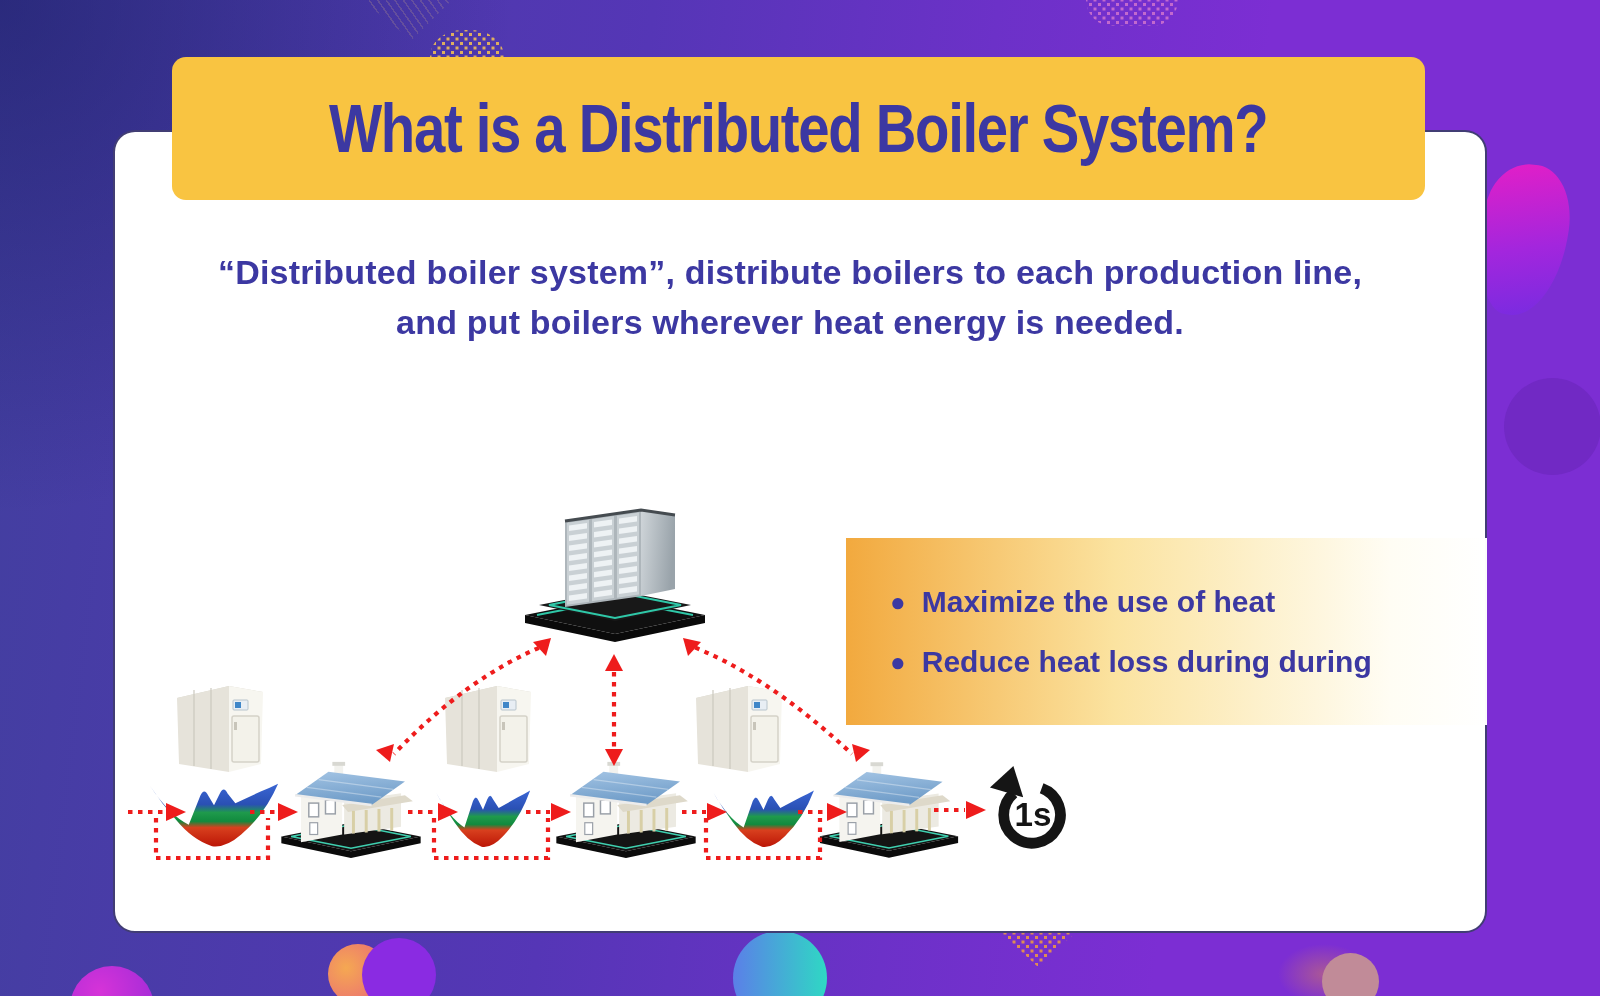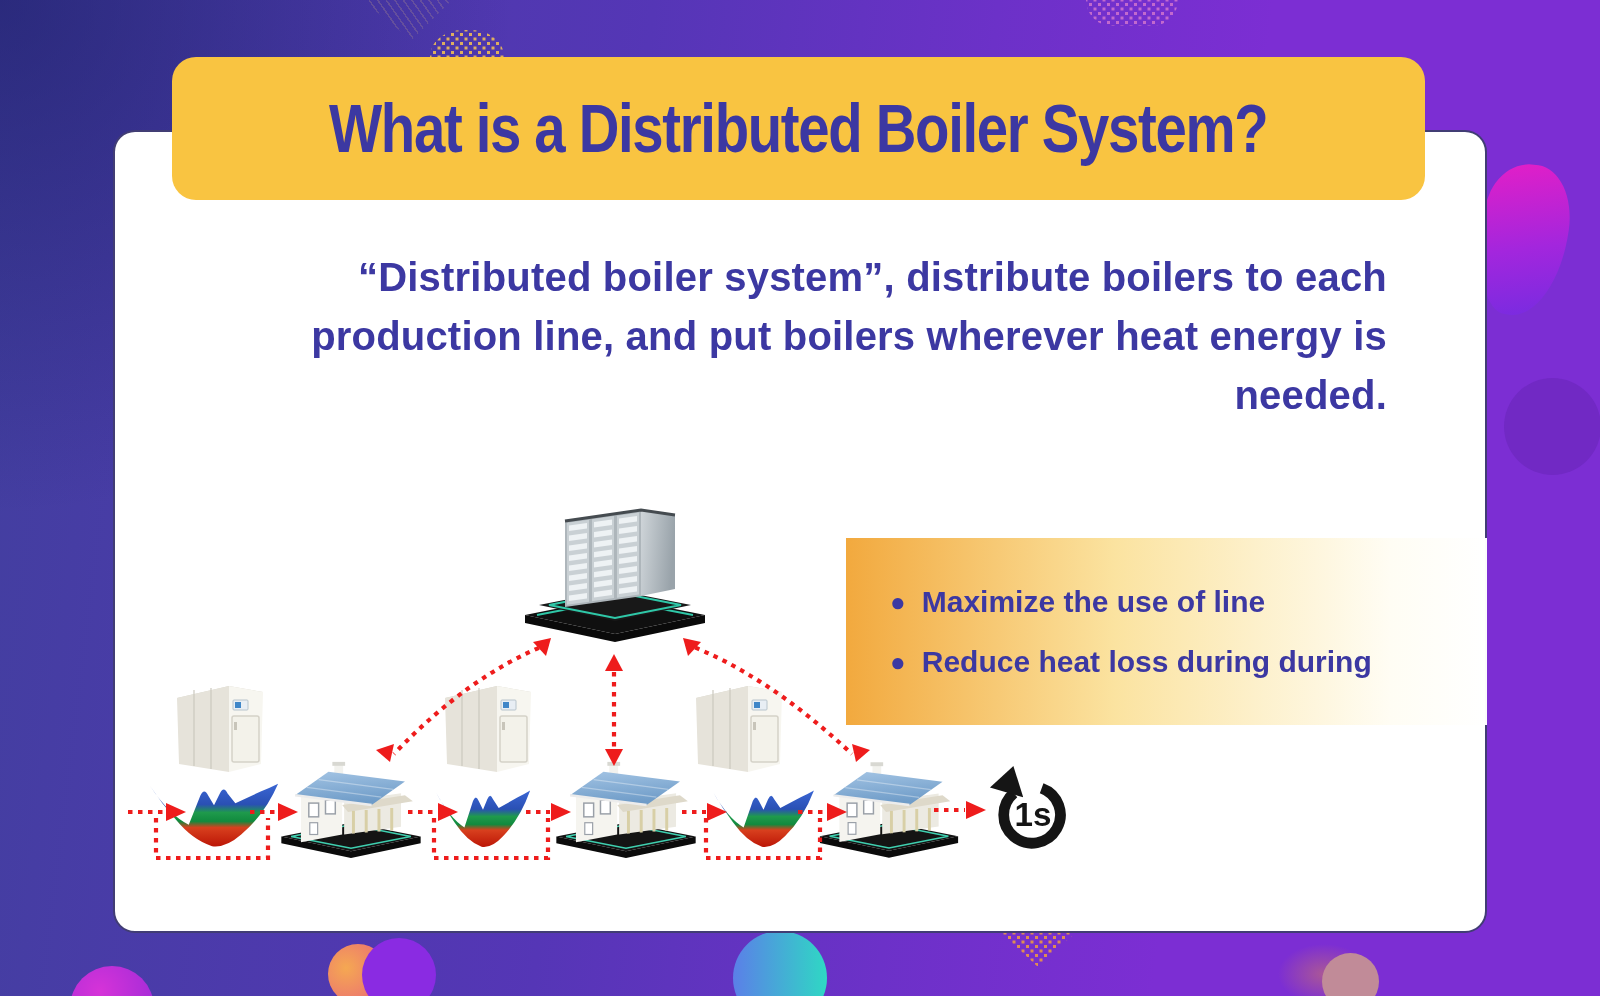--- a/index.html
+++ b/index.html
@@ -39,25 +39,25 @@
   .circle-magenta{left:70px;top:966px;width:84px;height:84px;border-radius:50%;z-index:1;
     background:radial-gradient(circle at 35% 30%,#d633d8,#9229d8)}
   .blob-orange{left:328px;top:944px;width:60px;height:60px;border-radius:50%;z-index:1;
     background:radial-gradient(circle at 30% 40%,#f5a852,#e8607c)}
   .blob-purple{left:362px;top:938px;width:74px;height:74px;border-radius:50%;background:#8a2be2;z-index:1}
 
   
   .card{left:113px;top:130px;width:1374px;height:803px;background:#fff;border-radius:22px;
     border:2px solid rgba(32,27,92,.85);z-index:2}
   .banner{left:172px;top:57px;width:1253px;height:143px;background:var(--banner);
-    border-radius:24px;z-index:3;display:flex;align-items:center;justify-content:center}
+    border-radius:14px;z-index:3;display:flex;align-items:center;justify-content:center}
   .title{font-size:64px;font-weight:700;letter-spacing:-1.5px;color:var(--ink);
     transform:scaleX(.88) scaleY(1.06);white-space:nowrap}
-  .intro{left:193px;top:248px;width:1194px;text-align:right;z-index:3;
-    font-size:40px;line-height:1.47;font-weight:700;color:var(--ink);letter-spacing:.2px}
+  .intro{left:193px;top:248px;width:1194px;text-align:center;z-index:3;
+    font-size:34px;line-height:1.47;font-weight:700;color:var(--ink);letter-spacing:.2px}
 
   
   .benefits{left:846px;top:538px;width:641px;height:187px;z-index:3;
     background:linear-gradient(to right,var(--box-start) 0%,var(--box-mid) 42%,var(--box-end) 85%,rgba(255,255,255,.98) 100%);
     display:flex;flex-direction:column;justify-content:center;gap:26px;padding-left:44px}
   .benefit{display:flex;align-items:center;gap:16px;font-size:30px;font-weight:700;color:var(--ink)}
   .benefit .b-dot{font-size:26px;line-height:1}
 
   
   .dg{z-index:4}
@@ -108,21 +108,21 @@
 
 <div class="abs banner">
   <div class="title">What is a Distributed Boiler System?</div>
 </div>
 
 <div class="abs intro">“Distributed boiler system”, distribute boilers to each production line, and put boilers wherever heat energy is needed.</div>
 
 <div class="abs benefits">
   <div class="benefit">
     <span class="b-dot">●</span>
-    <span>Maximize the use of line</span>
+    <span>Maximize the use of heat</span>
   </div>
   <div class="benefit">
     <span class="b-dot">●</span>
     <span>Reduce heat loss during during</span>
   </div>
 </div>
 
 <svg class="abs dg" style="left:515px;top:495px" width="200" height="158" viewBox="0 0 200 158">
   <polygon points="10,120 100,102 190,120 100,139" fill="#101010"></polygon>
   <polygon points="10,120 100,139 190,120 190,128 100,147 10,128" fill="#0a0a0a"></polygon>

